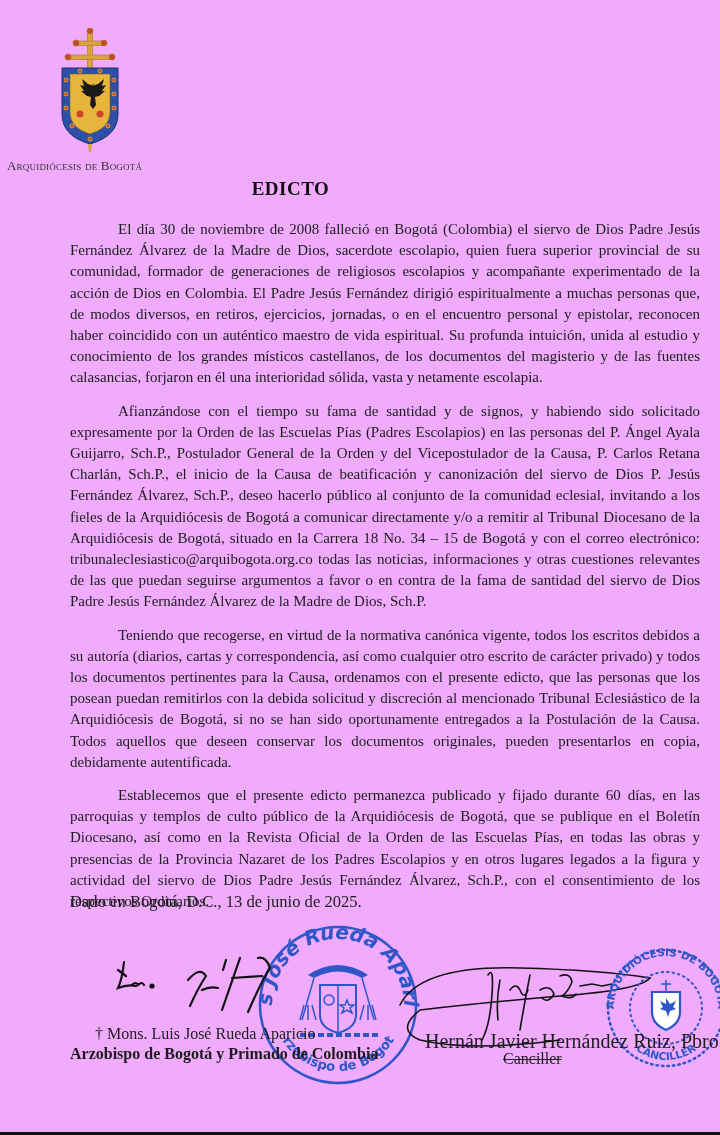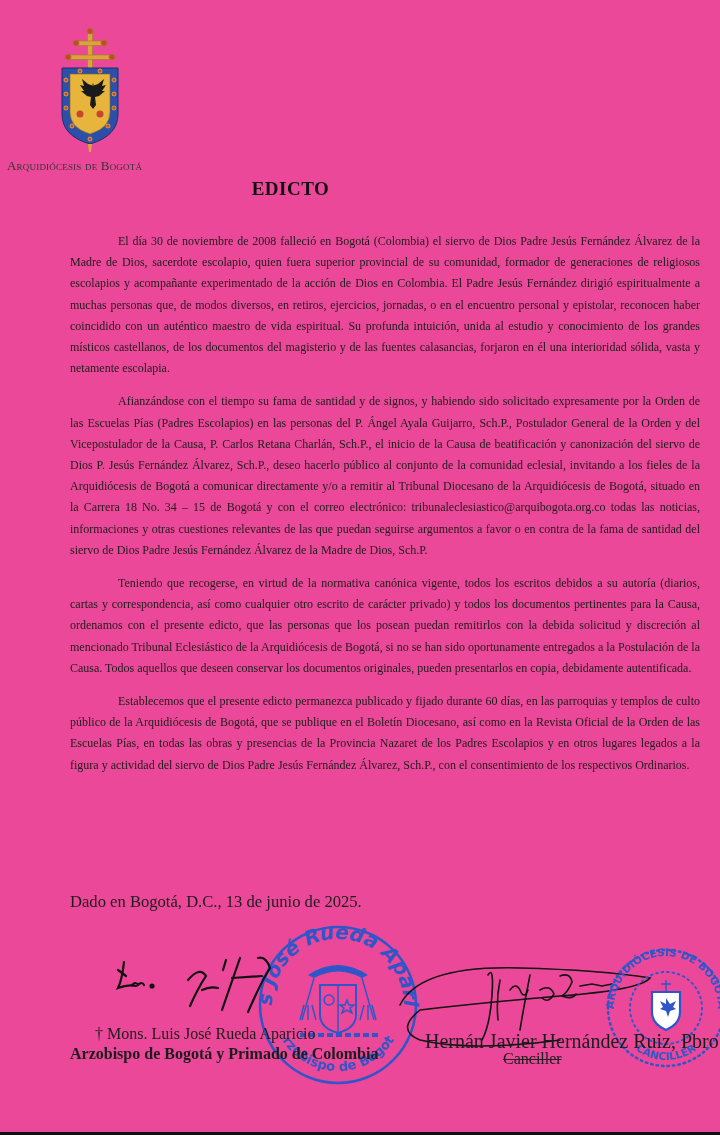--- a/index.html
+++ b/index.html
@@ -1,36 +1,36 @@
 <!DOCTYPE html>
 <html><head>
 <meta charset="utf-8">
 <style>
   html, body { margin:0; padding:0; }
   body {
     width:720px; height:1135px; overflow:hidden; position:relative;
     background:#ffffff; color:#1a1a1a;
     font-family:"Liberation Serif", "DejaVu Serif", serif;
   }
-  .page { position:absolute; inset:0; background:#ec4899;padding-left:6px; }
+  .page { position:absolute; inset:0; background:#f0abfc;padding-left:6px; }
   .bottom-bar { position:absolute; left:0; right:0; bottom:0; height:3px; background:#111; }
 
   .crest { position:absolute; left:58px; top:28px; width:64px; height:126px; }
   .org-name {
     position:absolute; left:7px; top:158px;
     font-size:13px; letter-spacing:0.2px; color:#333;
     font-variant:small-caps; white-space:nowrap;
   }
   .title {
     position:absolute; left:0; width:581px; top:178px; text-align:center;
     font-weight:bold; font-size:19px; letter-spacing:0.5px; color:#111;
   }
   .body-text {
     position:absolute; left:70px; width:630px;
-    font-size:12px; line-height:21.2px; text-align:justify; color:#1c1c1c;margin-top:12px;
+    font-size:15px; line-height:21.2px; text-align:justify; color:#1c1c1c;
   }
   .body-text p { margin:0 0 12px 0; text-indent:48px; }
   #p-block { top:219px; }
   .date-line {
     position:absolute; left:70px; top:892px;
     font-size:16.6px; color:#1c1c1c;
   }
 
   .sig-left-name {
     position:absolute; left:82px; top:1025px; font-size:16px; color:#1c1c1c; white-space:nowrap;margin-left:13px;

